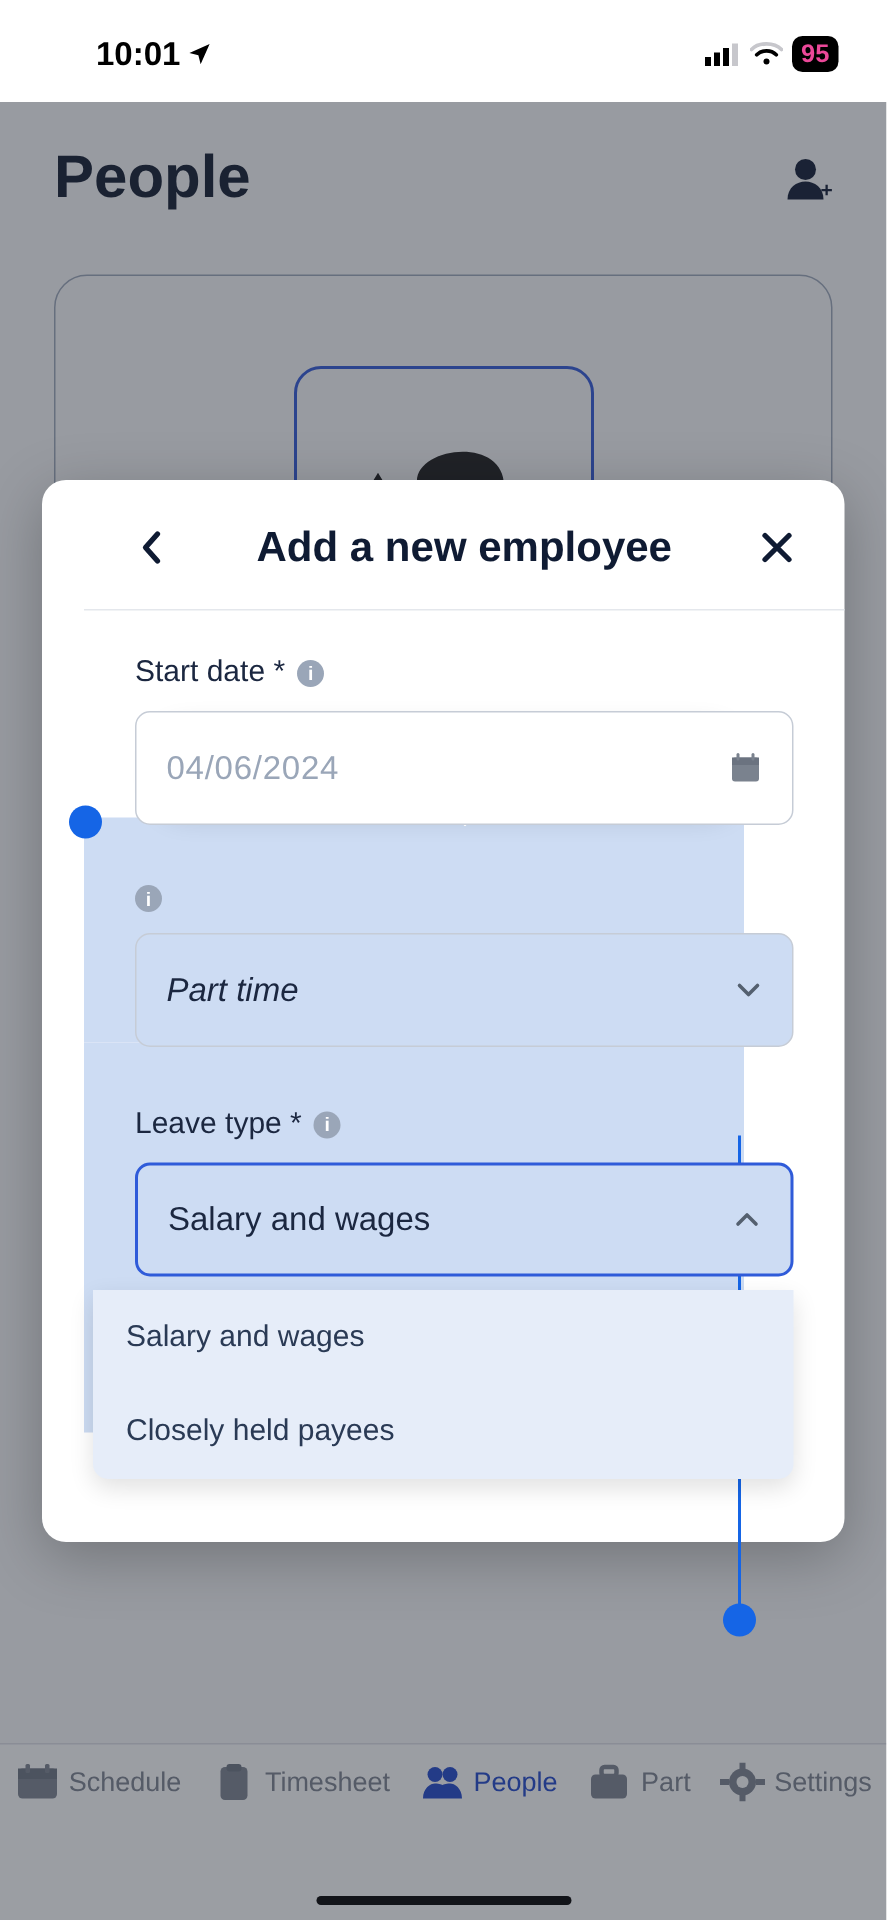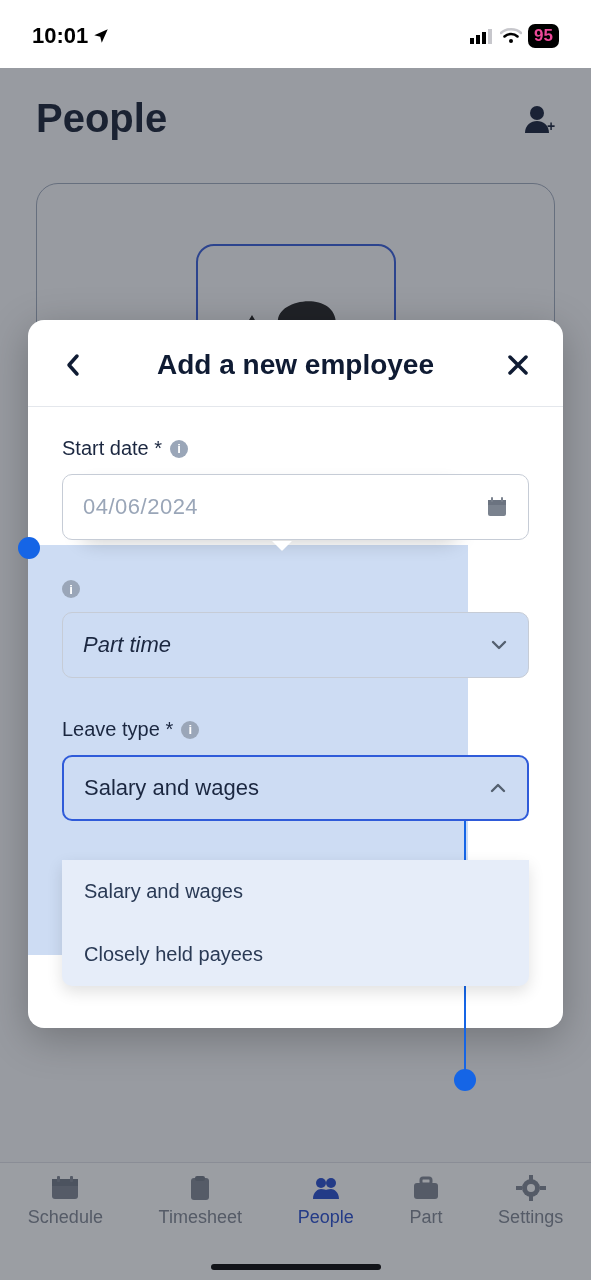--- a/index.html
+++ b/index.html
@@ -1,54 +1,54 @@
 <!DOCTYPE html>
 <html><head>
 <meta charset="utf-8">
 <style>
   * { box-sizing: border-box; margin: 0; padding: 0; font-family: -apple-system, BlinkMacSystemFont, 'Segoe UI', sans-serif; }
   html, body { width: 591px; height: 1280px; overflow: hidden; background: #fff; position: relative; }
 
   
-  .status-bar { height: 72px; display: flex; align-items: center; justify-content: space-between; padding: 0 32px; font-size: 22px; font-weight: 700; color: #000; background: #fff; }
+  .status-bar { height: 72px; display: flex; align-items: center; justify-content: space-between; padding: 0 32px; font-size: 22px; font-weight: 700; color: #000; background: #fff; margin-left: 32px; }
   .status-left { display: flex; align-items: center; gap: 4px; }
   .status-right { display: flex; align-items: center; gap: 6px; }
   .battery-pill { background: #000; color: #ec4899; border-radius: 7px; padding: 2px 6px; font-size: 17px; font-weight: 700; }
 
   
   .page { position: absolute; top: 68px; left: 0; right: 0; bottom: 0; background: #f5f6f8; }
   .page-header { display: flex; justify-content: space-between; align-items: center; padding: 28px 36px 18px; }
   .page-title { font-size: 40px; font-weight: 800; color: #101a2e; }
   .add-person-btn { width: 32px; height: 32px; position: relative; }
   .add-person-btn svg { width: 32px; height: 32px; }
 
   .cardish { margin: 24px 36px; border: 1px solid #9aa6b8; border-radius: 22px; height: 320px; display: flex; align-items: flex-start; justify-content: center; padding-top: 60px; }
   .avatar-box { width: 200px; height: 170px; border: 2px solid #3158d6; border-radius: 18px; display:flex; align-items:flex-end; justify-content:center; overflow: hidden; }
   .avatar-face { width: 160px; height: 130px; }
 
   
   .tabbar { position: absolute; bottom: 0; left:0; right:0; height: 118px; border-top: 1px solid #dadde3; background:#fafbfc; display:flex; justify-content: space-around; align-items: flex-start; padding-top: 12px; }
-  .tab-item { display:flex; flex-direction: column; align-items: center; gap: 6px; font-size: 18px; color:#7a828e; font-weight: 500; }
+  .tab-item { display:flex; align-items: center; gap: 6px; font-size: 18px; color:#7a828e; font-weight: 500; }
   .tab-item.active { color:#2047c9; }
   .tab-icon { width: 30px; height: 26px; }
   .home-indicator { position:absolute; bottom: 10px; left: 50%; transform: translateX(-50%); width: 170px; height: 6px; background:#000; border-radius: 4px; }
 
   
   .scrim { position: absolute; top: 68px; left: 0; right: 0; bottom: 0; background: rgba(40,45,55,0.45); }
 
   
-  .modal { position: absolute; top: 320px; left: 28px; right: 28px; bottom: 252px; background: #fff; border-radius: 16px; box-shadow: 0 10px 40px rgba(0,0,0,0.25); display:flex; flex-direction: column; overflow: visible; }
+  .modal { position: absolute; top: 320px; left: 28px; right: 28px; bottom: 252px; background: #fff; border-radius: 16px; box-shadow: 0 10px 40px rgba(0,0,0,0.25); display:flex; flex-direction: column; overflow: visible; padding-left: 28px; }
   .modal-head { display:flex; align-items:center; justify-content: space-between; padding: 28px 28px 24px; border-bottom: 1px solid #e4e7ec; }
   .modal-title { font-size: 28px; font-weight: 800; color:#0f1b33; }
   .icon-btn { width: 34px; height: 34px; display:flex; align-items:center; justify-content:center; cursor:pointer; }
   .modal-body { padding: 30px 34px 0; position: relative; flex: 1; }
   .field { margin-bottom: 40px; position: relative; }
   .label-row { display:flex; align-items:center; gap:8px; font-size: 20px; color:#1b2740; font-weight: 500; margin-bottom: 14px; }
   .info-dot { width:18px; height:18px; border-radius:50%; background:#9aa6b8; color:#fff; font-size:13px; font-weight:800; display:flex; align-items:center; justify-content:center; }
-  .input-box { border:1px solid #c6ccd6; border-radius:10px; height:66px; display:flex; align-items:center; padding: 0 20px; font-size:22px; color:#54606f; background:#fff; justify-content: space-between; }
+  .input-box { border:1px solid #c6ccd6; border-radius:10px; height:76px; display:flex; align-items:center; padding: 0 20px; font-size:22px; color:#54606f; background:#fff; justify-content: space-between; }
   .input-box.highlighted { background:#cddcf3;font-style:italic; }
   .input-box.open { border:2px solid #2f5bd9; background:#cddcf3; }
   .chev { width: 18px; height: 18px; }
   .date-faded { color:#9aa6b8; font-size: 22px; letter-spacing: 0.5px; }
 
   
   .sel-highlight { position:absolute; background:#cddcf3; }
   .sel-handle { position:absolute; width:22px; height:22px; border-radius:50%; background:#1565e6; }
   .sel-cursor { position:absolute; width: 2px; background:#1565e6; }
 

